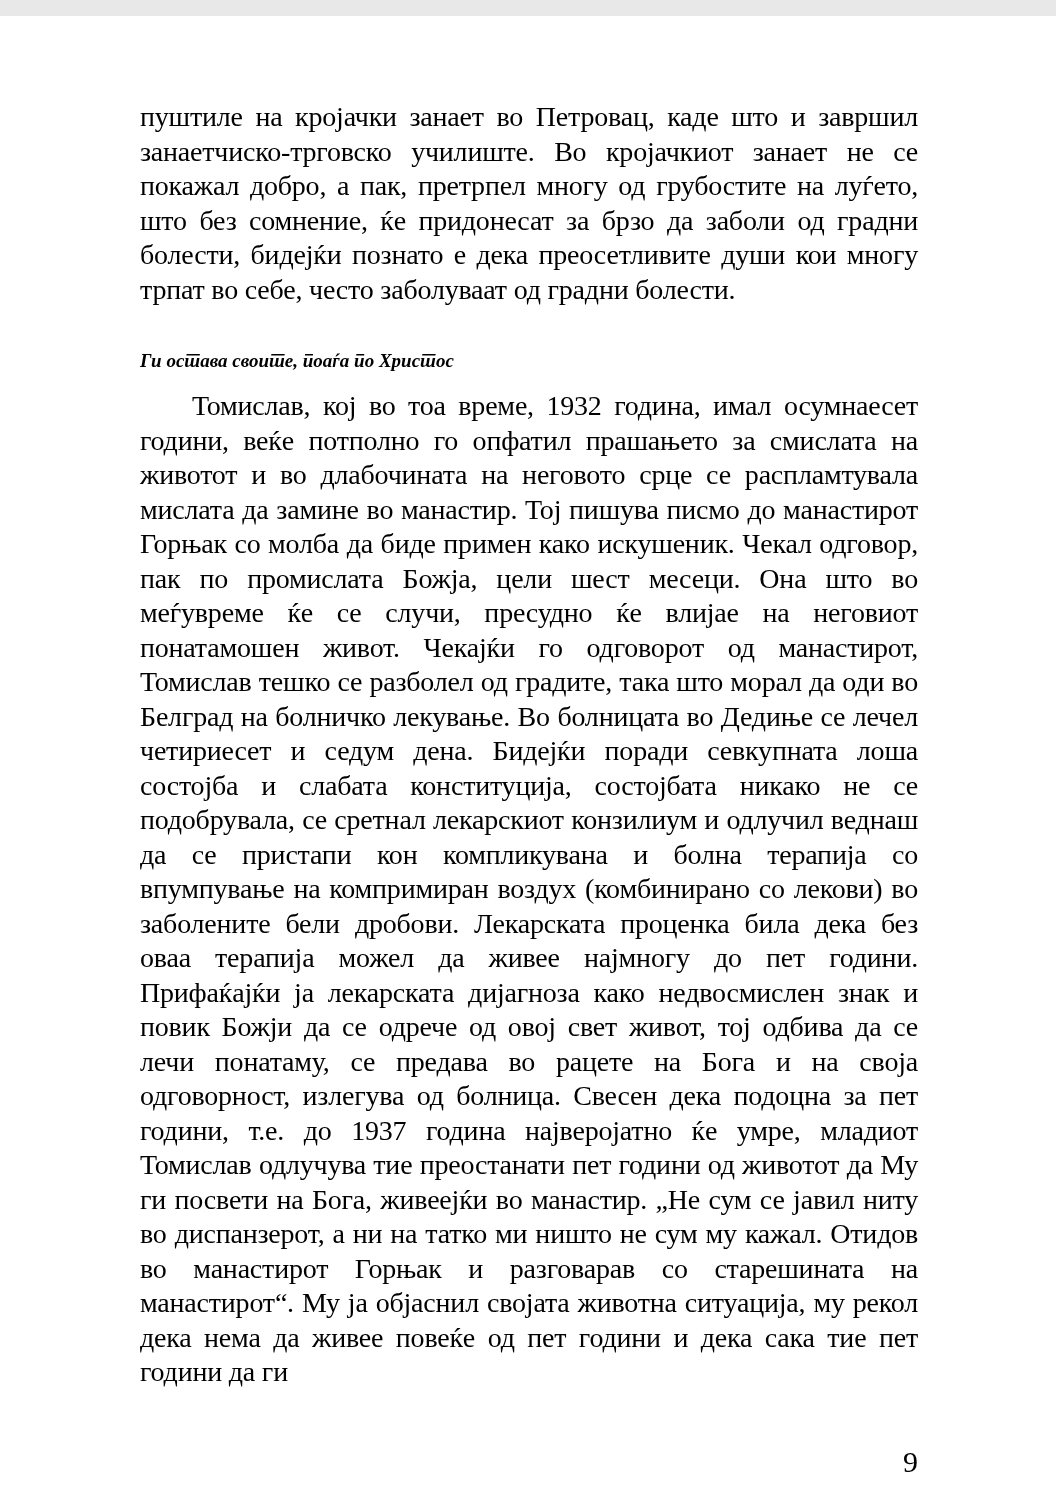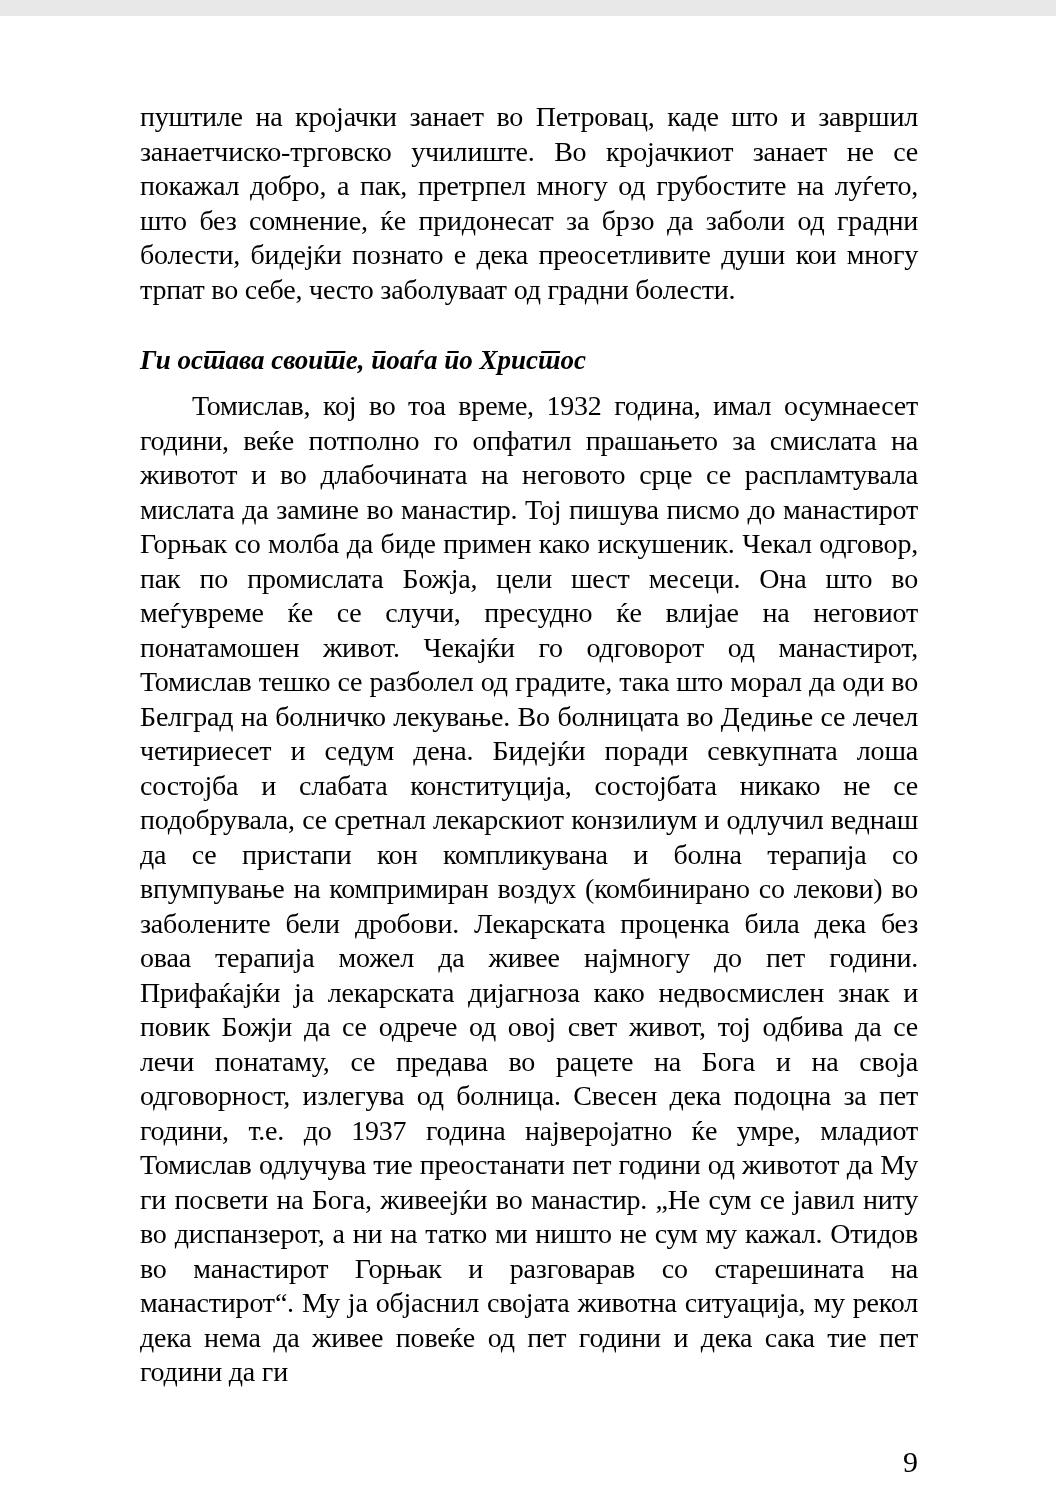--- a/index.html
+++ b/index.html
@@ -22,21 +22,21 @@
   }
   .body-para {
     font-size: 28px;
     line-height: 34.5px;
     text-align: justify;
     letter-spacing: -0.2px;
   }
   .section-heading {
     margin-top: 36px;
     margin-bottom: 11px;
-    font-size: 27px;
+    font-size: 19px;
     line-height: 35px;
     font-weight: bold;
     font-style: italic;
     letter-spacing: 0;
     text-align: left;
   }
   .indented {
     text-indent: 52px;
   }
   .page-number {

